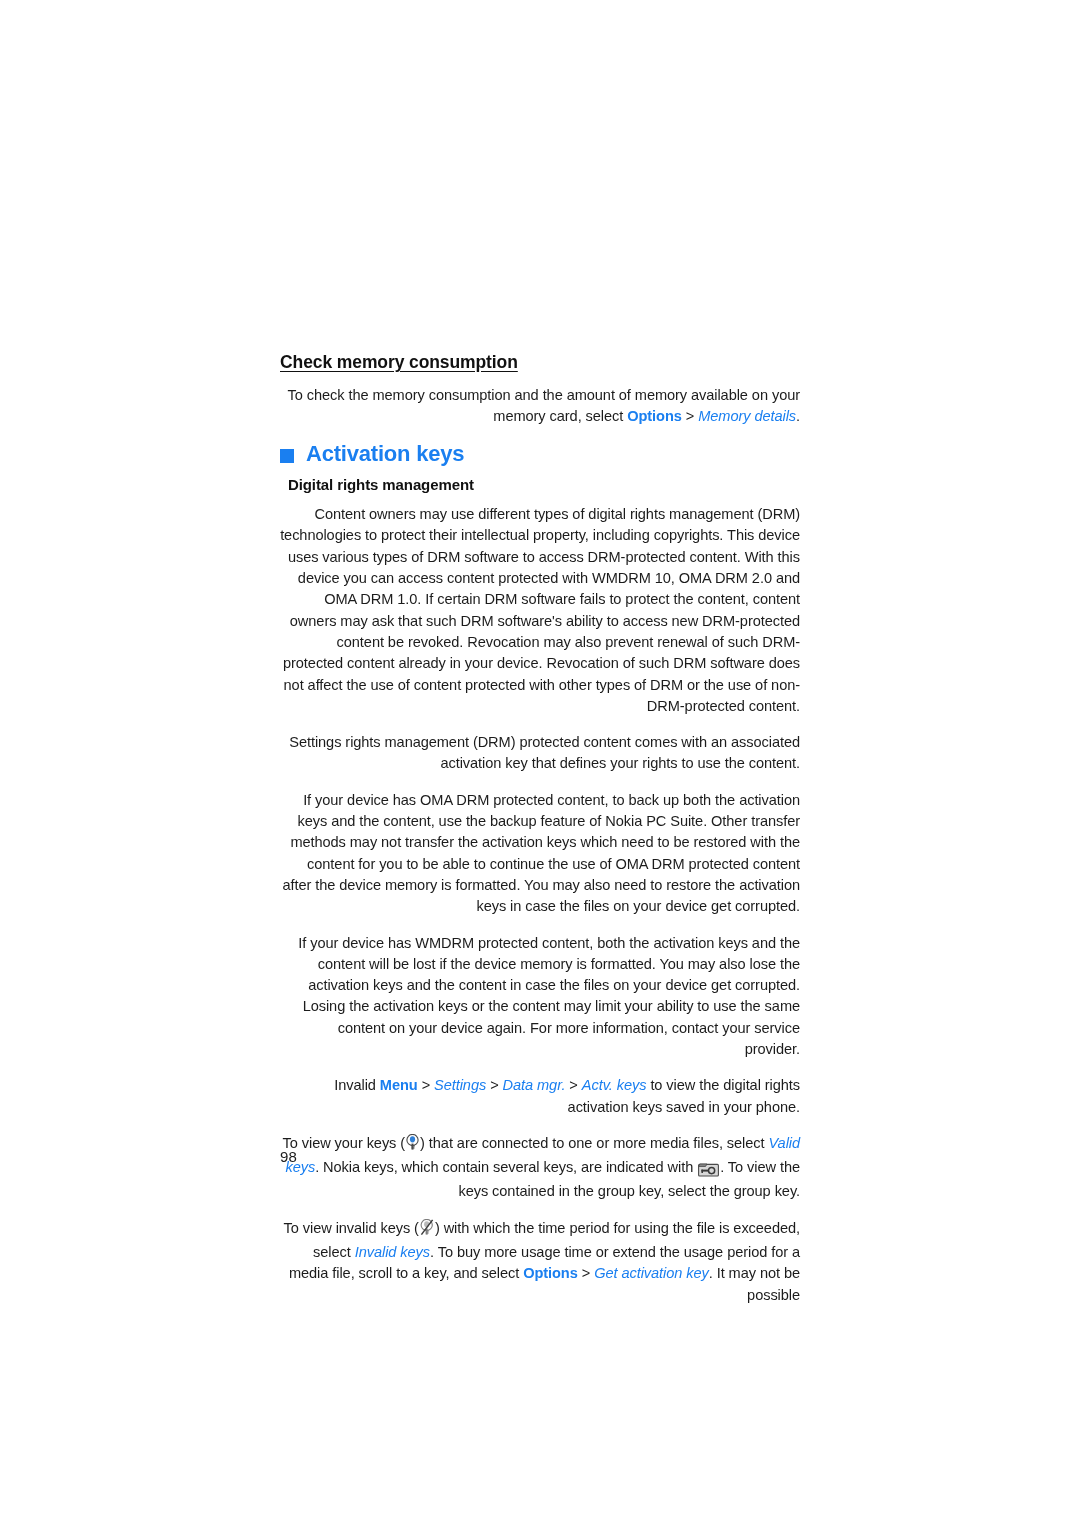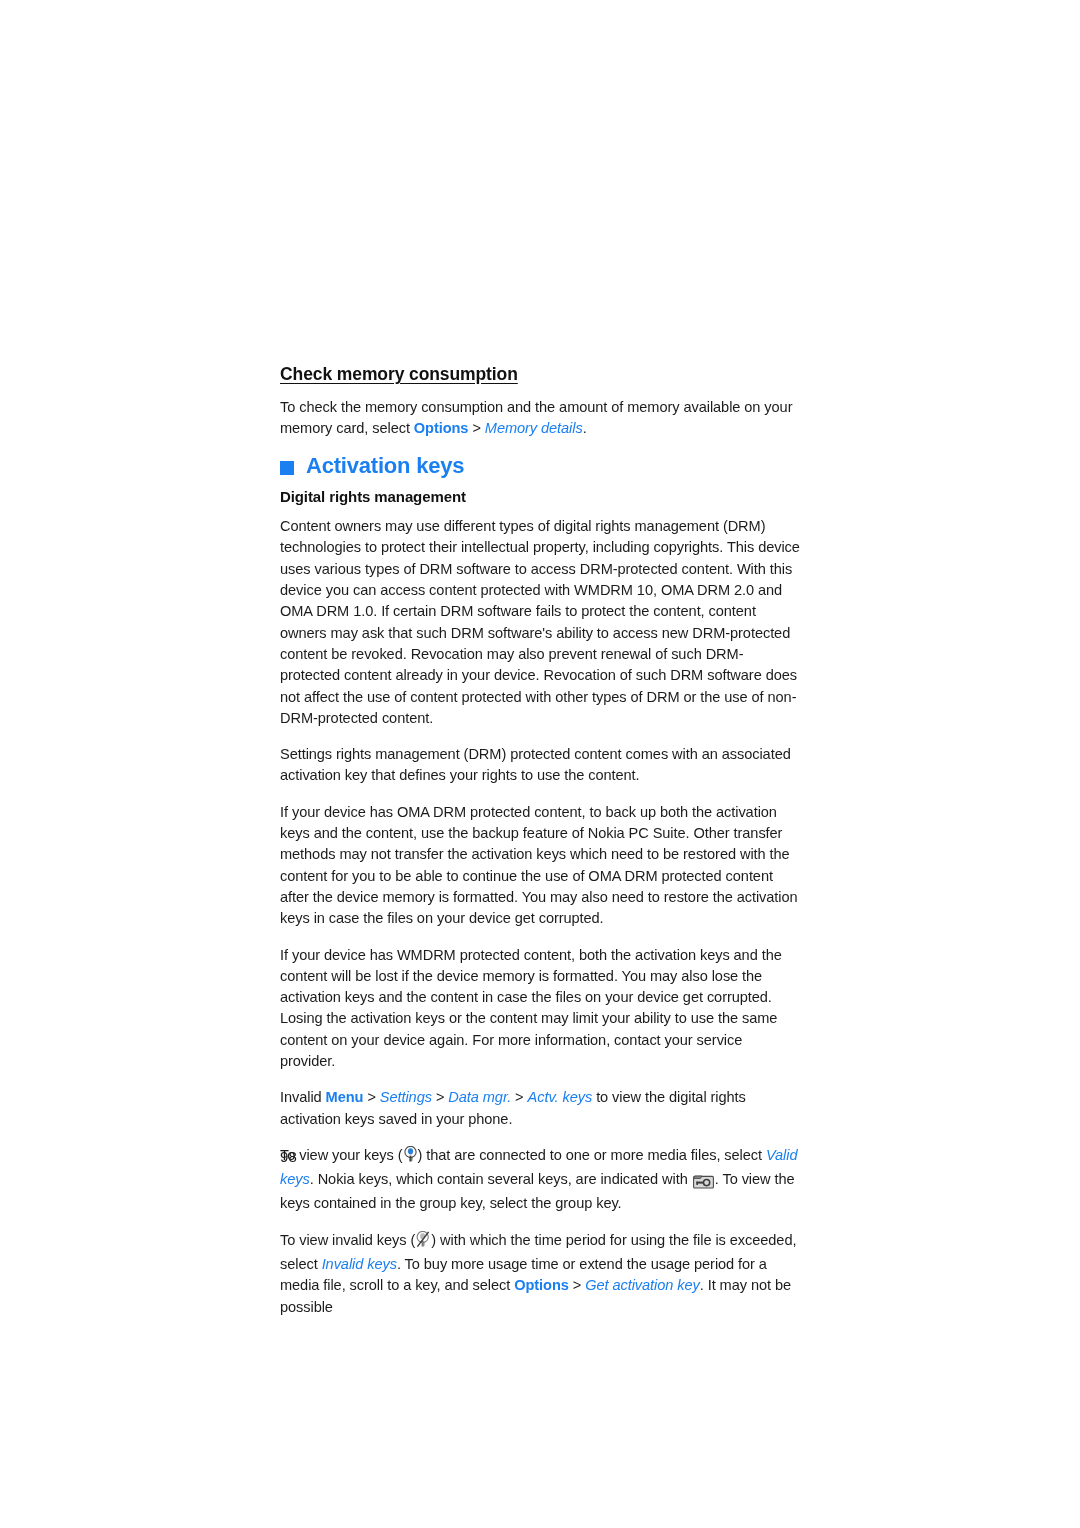--- a/index.html
+++ b/index.html
@@ -24,21 +24,21 @@
   }
 
   
   .sub-heading {
     font-size: 17.5px;
     font-weight: bold;
     color: #111111;
     text-decoration: underline;
     text-underline-offset: 3px;
     letter-spacing: -0.1px;
-    margin: 12px 0 11px 0;
+    margin: 0 0 11px 0;
     line-height: 1.25;
   }
 
   .section-heading {
     display: flex;
     align-items: center;
     gap: 12px;
     margin: 14px 0 8px 0;
   }
   .section-bullet {
@@ -55,32 +55,32 @@
     color: #1a7ff0;
     letter-spacing: -0.2px;
     line-height: 1.1;
   }
 
   .minor-heading {
     font-size: 15px;
     font-weight: bold;
     color: #111111;
     letter-spacing: -0.1px;
-    margin: 0 0 10px 0;
+    margin: 0 0 10px 8px;
     line-height: 1.3;
   }
 
   
   p.body {
     font-size: 14.6px;
     line-height: 21.3px;
     color: #1c1c1c;
     margin: 0 0 15px 0;
     letter-spacing: -0.08px;
-    text-align: left;
+    text-align: right;
   }
 
   
   .lk-bold {
     color: #1a7ff0;
     font-weight: bold;
   }
   .lk-ital {
     color: #1a7ff0;
     font-style: italic;

